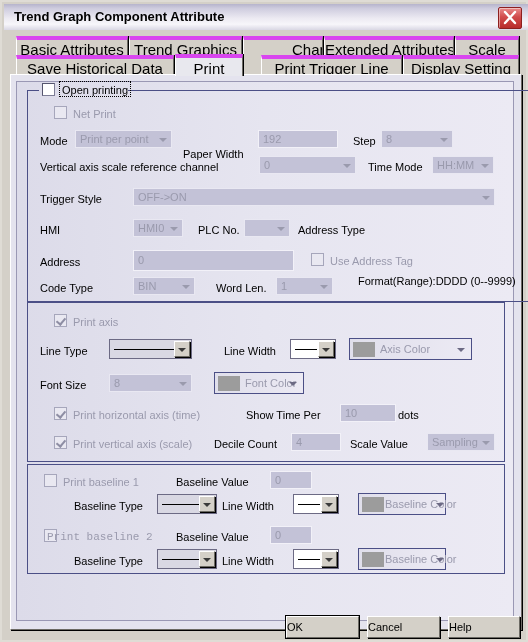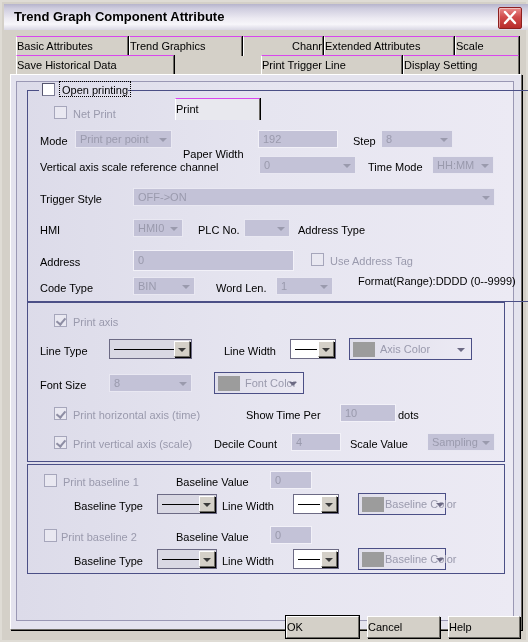--- a/index.html
+++ b/index.html
@@ -39,27 +39,27 @@
   
   .tabarea{
     position:absolute;left:8px;top:34px;width:512px;height:600px;
   }
   .tabrow{position:absolute;left:0;width:512px;height:20px;}
   .tabrow.r1{top:0;}
   .tabrow.r2{top:19px;}
   .tab{
     position:absolute;top:0;height:20px;
     background:#d4d0c8;
-    border-top:1px solid #d946ef;
+    border-top:4px solid #d946ef;
     border-left:1px solid #ffffff;
     border-right:1px solid #6c6a64;
     box-shadow:1px 0 0 #000;
     box-sizing:border-box;
-    text-align:left;
-    font-size:11px;color:#000;
+    text-align:center;
+    font-size:15px;color:#000;
     line-height:19px;
     cursor:pointer;
     white-space:nowrap;
     overflow:hidden;
   }
   .tab.active{
     background:#e8e8ee;
     top:-1px;height:22px;line-height:21px;
     border-bottom:none;
     z-index:5;
@@ -214,21 +214,21 @@
     <div class="tabrow r1">
       <div class="tab" style="left:6px;width:112px;">Basic Attributes</div>
       <div class="tab" style="left:119px;width:113px;">Trend Graphics</div>
       <div class="tab" style="left:233px;width:80px;padding-left:48px;">Channel</div>
       <div class="tab" style="left:314px;width:130px;">Extended Attributes</div>
       <div class="tab" style="left:445px;width:64px;">Scale</div>
     </div>
 
     <div class="tabrow r2">
       <div class="tab" style="left:6px;width:158px;">Save Historical Data</div>
-      <div class="tab active" style="left:165px;width:85px;margin-top:44px;">Print</div>
+      <div class="tab active" style="left:165px;width:68px;">Print</div>
       <div class="tab" style="left:251px;width:141px;">Print Trigger Line</div>
       <div class="tab" style="left:393px;width:116px;">Display Setting</div>
     </div>
 
     <div class="tabpage">
       <div class="inner">
 
         <div class="grp grp-open">
           <div class="edge-l"></div>
           <div class="edge-topleft"></div>
@@ -375,21 +375,21 @@
             <div class="ln" style="width:22px;"></div>
             <div class="btn"></div>
           </div>
           <div class="colorbtn" style="left:330px;top:28px;width:88px;">
             <div class="sw"></div>
             <div class="cl" style="left:26px;">Baseline Color</div>
             <div class="arw" style="right:1px;"></div>
           </div>
 
           <div class="cbx dis" style="left:16px;top:64px;"></div>
-          <div class="lbl gray" style="left:33px;top:66px;">Print baseline 2</div>
+          <div class="lbl gray" style="left:19px;top:66px;font-family:Liberation Mono, monospace;">Print baseline 2</div>
           <div class="lbl" style="left:148px;top:66px;">Baseline Value</div>
           <div class="edit" style="left:242px;top:61px;width:42px;">
             <span>0</span>
           </div>
           <div class="lbl" style="left:46px;top:90px;">Baseline Type</div>
           <div class="combo3d" style="left:129px;top:84px;width:60px;">
             <div class="ln" style="width:38px;"></div>
             <div class="btn"></div>
           </div>
           <div class="lbl" style="left:194px;top:90px;">Line Width</div>

